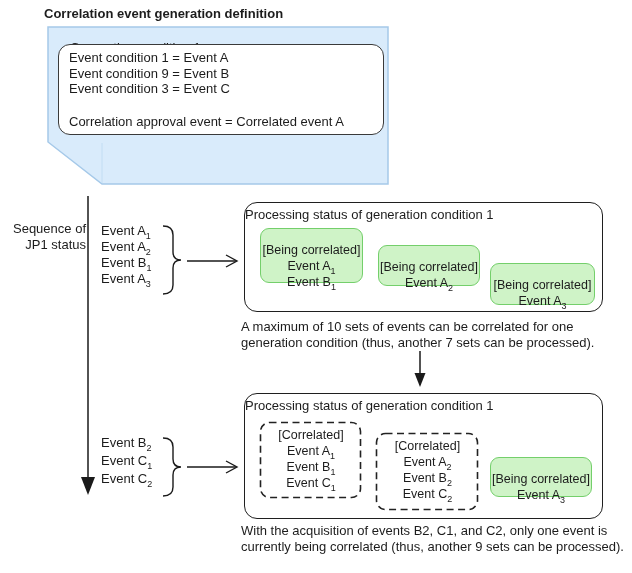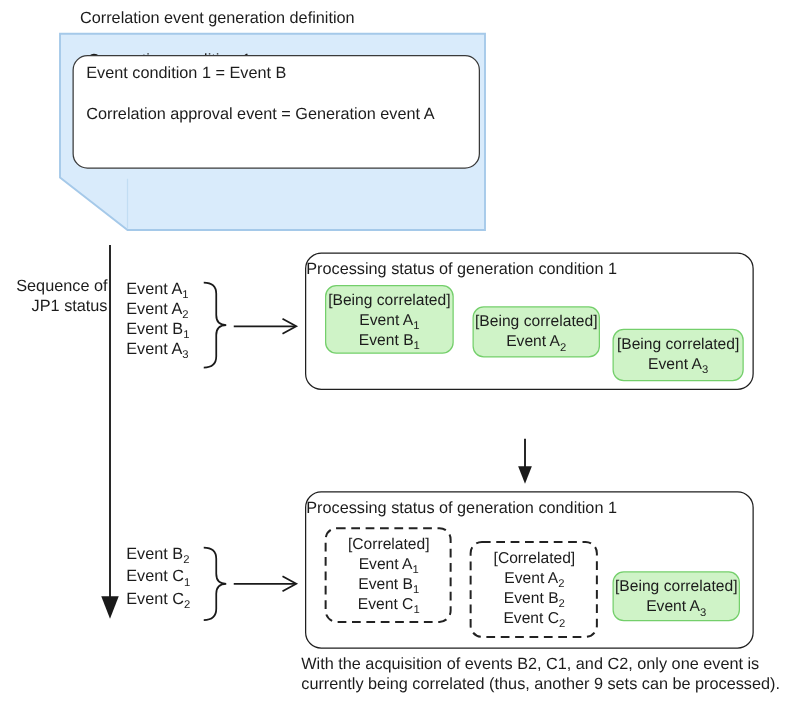--- a/index.html
+++ b/index.html
@@ -19,21 +19,21 @@
   .spacer{height:17px;}
   .proc-box{
     box-sizing:border-box;background:transparent;border:1.6px solid #1f1f1f;
     border-radius:13px;
   }
   .box-title{text-align:left;padding-top:4px;font-size:13px;white-space:nowrap;}
   .cell{position:absolute;box-sizing:border-box;text-align:center;line-height:16px;font-size:12.5px;}
   .cell.green{
     background:var(--green-fill,#cff3c7);
     border:1.5px solid var(--green-border,#74cf6b);
-    border-radius:9px;padding-top:3px;
+    border-radius:9px;padding-top:13px;
   }
   .cell.ghost{padding-top:4px;background:transparent;border:none;}
   .cell-status,.cell-ev{white-space:nowrap;}
   sub{font-size:9px;line-height:0;}
   .evline{white-space:nowrap;line-height:inherit;}
   .caption{line-height:15.5px;}
 </style>
 </head>
 <body>
 
@@ -55,28 +55,30 @@
     <line x1="187" y1="467" x2="236" y2="467" stroke="#1a1a1a" stroke-width="1.4"></line>
     <polyline points="226,461 237,467 226,473" fill="none" stroke="#1a1a1a" stroke-width="1.4"></polyline>
 
     <line x1="420" y1="351" x2="420" y2="374" stroke="#1a1a1a" stroke-width="1.5"></line>
     <polygon points="414.5,373 425.5,373 420,387" fill="#1a1a1a"></polygon>
 
     <rect x="260.5" y="422.5" width="100" height="75" rx="9" fill="#ffffff" stroke="#222222" stroke-width="1.6" stroke-dasharray="7 4.5"></rect>
     <rect x="376.5" y="433.5" width="101" height="76" rx="9" fill="#ffffff" stroke="#222222" stroke-width="1.6" stroke-dasharray="7 4.5"></rect>
   </svg>
 
-  <div class="abs t" style="left:64px;top:6px;">Correlation event generation definition</div>
+  <div class="abs t" style="left:44px;top:6px;font-weight:bold;">Correlation event generation definition</div>
 
   <div class="abs t" style="left:70px;top:40px;">Generation condition 1</div>
 
   <div class="abs inner-box" style="left:58px;top:44px;width:326px;height:91px;">
-    <div class="evline">Event condition 1 = Event B</div>
+    <div class="evline">Event condition 1 = Event A</div>
+    <div class="evline">Event condition 9 = Event B</div>
+    <div class="evline">Event condition 3 = Event C</div>
     <div class="spacer"></div>
-    <div class="evline">Correlation approval event = Generation event A</div>
+    <div class="evline">Correlation approval event = Correlated event A</div>
   </div>
 
   <div class="abs t center" style="left:0px;top:221px;width:86px;white-space:normal;">
     <div>Sequence of</div>
     <div>JP1 status</div>
   </div>
 
   <div class="abs t" style="left:101px;top:223px;">
     <div class="evline"><span>Event A</span><sub>1</sub></div>
     <div class="evline"><span>Event A</span><sub>2</sub></div>
@@ -103,20 +105,21 @@
       <div class="cell-status">[Being correlated]</div>
       <div class="cell-ev"><span>Event A</span><sub>2</sub></div>
     </div>
 
     <div class="cell green" style="left:245px;top:60px;width:105px;height:42px;">
       <div class="cell-status">[Being correlated]</div>
       <div class="cell-ev"><span>Event A</span><sub>3</sub></div>
     </div>
   </div>
 
+  <div class="abs caption" style="left:241px;top:319px;width:392px;">A maximum of 10 sets of events can be correlated for one generation condition (thus, another 7 sets can be processed).</div>
 
   <div class="abs proc-box" style="left:244px;top:393px;width:359px;height:126px;">
     <div class="box-title">Processing status of generation condition 1</div>
 
     <div class="cell ghost" style="left:16px;top:29px;width:100px;height:75px;">
       <div class="cell-status">[Correlated]</div>
       <div class="cell-ev"><span>Event A</span><sub>1</sub></div>
       <div class="cell-ev"><span>Event B</span><sub>1</sub></div>
       <div class="cell-ev"><span>Event C</span><sub>1</sub></div>
     </div>

